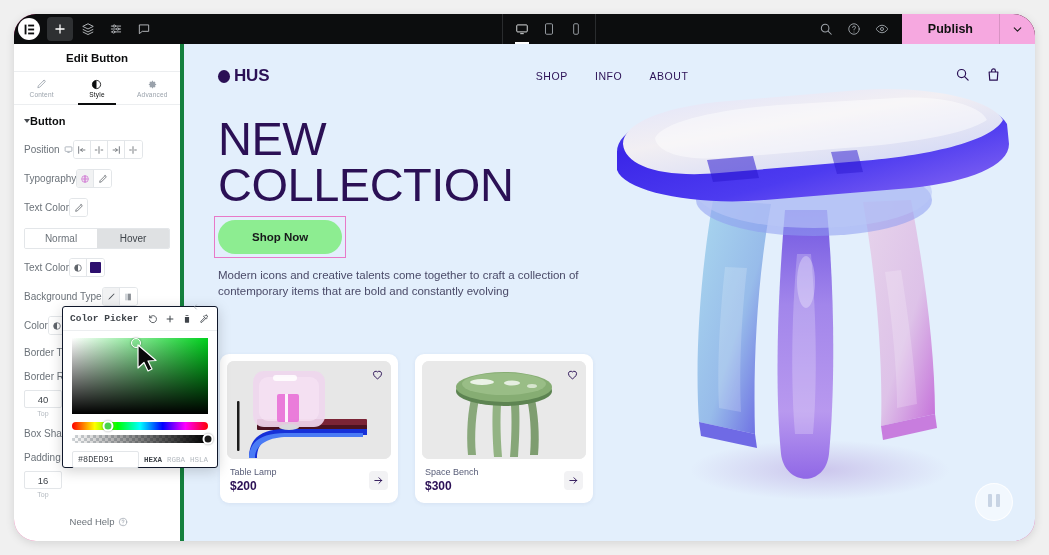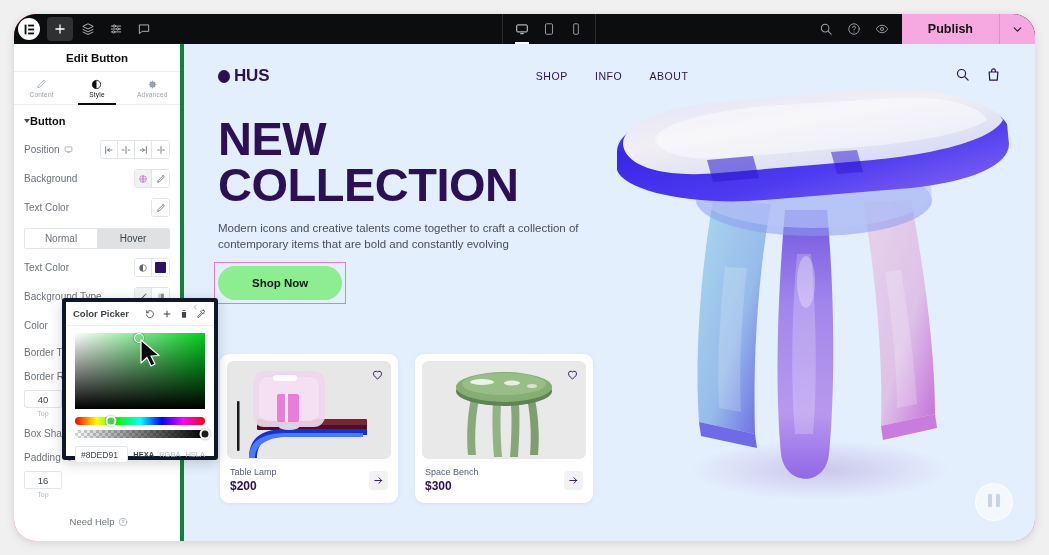--- a/index.html
+++ b/index.html
@@ -122,21 +122,21 @@
 
   .section-head {
     display:flex; align-items:center; 
     padding: 10px 10px 8px 10px;
     font-size: 11px; font-weight: bold; color: #0c0d0e;
     cursor: pointer;
   }
   .caret { width:0;height:0;border-left:3.5px solid transparent;border-right:3.5px solid transparent;border-top:4px solid #45494e; }
 
   .row {
-    display: flex; align-items: center; justify-content: space-between;
+    display: flex; align-items: center; 
     padding: 5px 10px; min-height: 24px;
   }
   .row-label {
     font-size: 10px; color: #6b7279; display: flex; align-items: center; gap: 4px;
     white-space: nowrap;
   }
   .ctrl-group {
     display: flex; border: 1px solid #e3e6e9; border-radius: 3px; overflow: hidden;
   }
   .ctrl-btn {
@@ -165,25 +165,26 @@
   .num-wrap { padding: 2px 10px 4px 10px; }
 
   #need-help {
     position: absolute; bottom: 14px; left: 0; width: 170px;
     display:flex; align-items:center; justify-content:center; gap:4px;
     font-size: 9.5px; color: #6b7279; cursor: pointer;
   }
 
   
   #color-picker {
-    position: absolute; left: 48px; top: 284px;
+    position: absolute; left: 48px; top: 292px;
     width: 156px; height: 162px;
-    background: #fff; border: 4px solid #0f172a; border-radius: 3px;
+    background: #fff; border: 1px solid #0f172a; border-radius: 3px;
     box-shadow: 0 3px 14px rgba(0,0,0,.18);
     z-index: 60;
+    font-family: Liberation Mono, monospace;
   }
   #cp-head {
     display:flex; align-items:center; justify-content:space-between;
     padding: 5px 7px; border-bottom: 1px solid #eceef0;
   }
   #cp-title { font-size: 9.5px; color: #3f444a; font-weight: 600; }
   .cp-tools { display:flex; gap: 4px; }
   .cp-tool { width:13px;height:13px;display:flex;align-items:center;justify-content:center;cursor:pointer; }
 
   #cp-sat {
@@ -256,21 +257,21 @@
 
   #site-nav { display:flex; gap:27px; margin: 8px auto; }
   .nav-link { font-size:10.5px; color:#2b1055; letter-spacing:.6px; cursor:pointer; }
 
   #header-icons { display:flex; gap:16px; align-items:center; }
   .hdr-ico { cursor:pointer; }
 
   #hero { display:flex; padding: 10px 34px 0 34px; }
   #hero-left { width: 400px; padding-top: 14px; }
   #hero-title {
-    font-size: 47px; line-height: .97; color:#2b1055; font-weight: bold;
+    font-size: 47px; line-height: .97; color:#2b1055; font-weight: normal;
     letter-spacing: -.5px;
   }
   #hero-sub {
     margin-top: 13px; font-size: 11.5px; line-height: 1.42; color:#4a4a68;
     max-width: 392px;
   }
   #shop-now-wrap { position: relative; display:inline-block; margin-top: 13px; }
   #shop-now-sel {
     position:absolute; left:-4px; top:-4px; right:-4px; bottom:-4px;
     border: 1px solid #e879c8; pointer-events:none;
@@ -473,21 +474,21 @@
           </span>
           <span class="ctrl-btn">
             <svg width="10" height="10" viewBox="0 0 24 24" fill="none" stroke="#60656b" stroke-width="2" stroke-linecap="round">
                   <path d="M12 4v16M4 12h4M16 12h4"></path>
                 </svg>
           </span>
         </span>
       </div>
 
       <div class="row">
-        <span class="row-label">Background</span>
+        <span class="row-label">Typography</span>
         <span class="ctrl-group">
           <span class="ctrl-btn on">
             <svg width="10" height="10" viewBox="0 0 24 24" fill="none" stroke="#cf6fd1" stroke-width="1.8">
                   <circle cx="12" cy="12" r="8"></circle>
                   <path d="M4 12h16M12 4c2.5 2.8 2.5 13.2 0 16M12 4c-2.5 2.8-2.5 13.2 0 16"></path>
                 </svg>
           </span>
           <span class="ctrl-btn">
             <svg width="10" height="10" viewBox="0 0 24 24" fill="none" stroke="#60656b" stroke-width="1.9" stroke-linecap="round">
                   <path d="M17 4l3 3L8 19l-4 1 1-4L17 4z"></path>
@@ -745,25 +746,25 @@
         </span>
       </div>
     </div>
 
     <div id="hero">
       <div id="hero-left">
         <div id="hero-title">
           <div>NEW</div>
           <div>COLLECTION</div>
         </div>
-        <div id="hero-sub">Modern icons and creative talents come together to craft a collection of contemporary items that are bold and constantly evolving</div>
         <div id="shop-now-wrap">
           <button id="shop-now" style="background: rgb(141, 237, 145);">Shop Now</button>
           <span id="shop-now-sel" style="border-color: rgb(232, 121, 200);"></span>
         </div>
+        <div id="hero-sub">Modern icons and creative talents come together to craft a collection of contemporary items that are bold and constantly evolving</div>
       </div>
     </div>
 
     <div id="cards">
 
       <div class="card">
         <div class="card-img">
           <svg width="100%" height="100%" viewBox="0 0 164 98" preserveAspectRatio="xMidYMid slice">
             <rect width="164" height="98" fill="#e7e7e7"></rect>
             <rect x="30" y="58" width="110" height="8" rx="1" fill="#7b2436"></rect>

